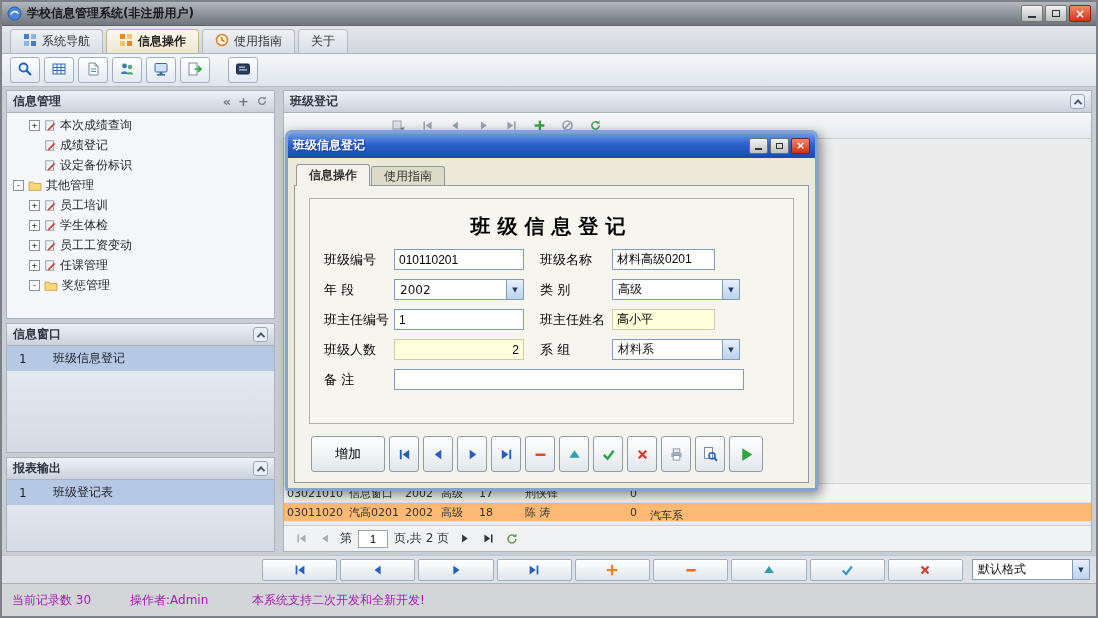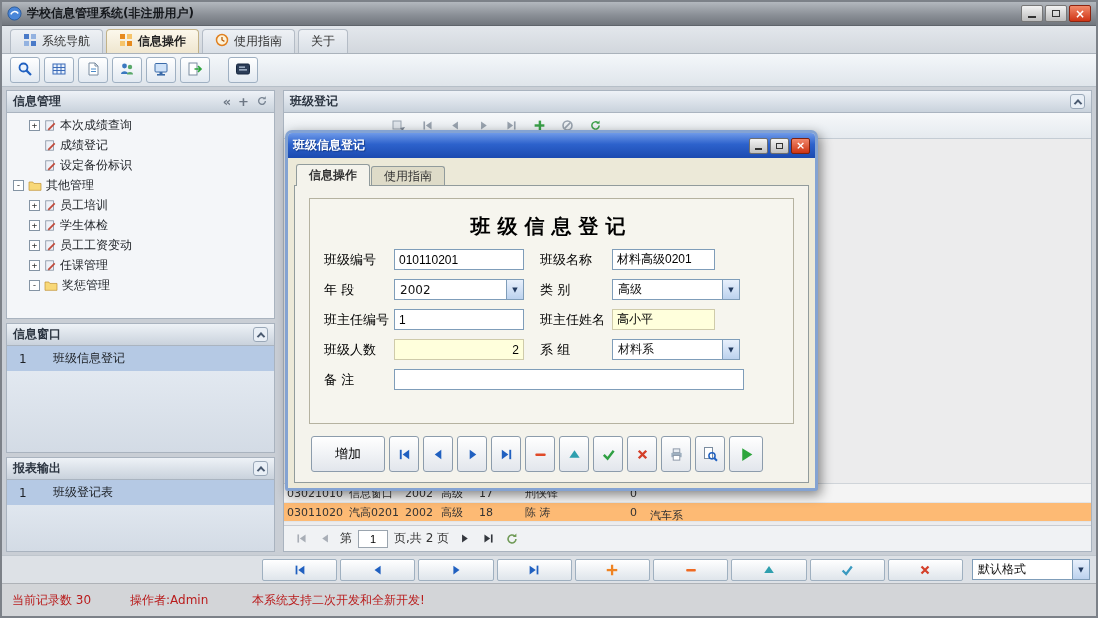--- a/index.html
+++ b/index.html
@@ -99,21 +99,21 @@
           background:linear-gradient(#ffffff,#dfe5eb); border:1px solid #9fb0c0; border-radius:2px; }
   .fmt-combo { flex:0 0 118px; height:21px; margin-left:6px; background:#fff; border:1px solid #7f9db9;
                display:flex; align-items:center; position:relative; }
   .combo-text { padding-left:5px; flex:1; color:#111; }
   .combo-btn { width:17px; height:100%; border-left:1px solid #7f9db9;
                background:linear-gradient(#e8f0fc,#bcd2ee); display:flex; align-items:center;
                justify-content:center; font-size:7px; color:#223a60; }
 
   
   .statusbar { height:33px; flex:0 0 33px; background:#d3d5d8; border-top:1px solid #aeb2b7;
-               display:flex; align-items:center; color:#b91c1c; padding:0 10px; }
+               display:flex; align-items:center; color:#a21caf; padding:0 10px; }
   .statusbar .s1 { width:118px; } .statusbar .s2 { width:122px; }
 
   
   .dialog { position:absolute; left:283px; top:128px; width:533px; height:361px; z-index:50;
             border:3px solid #84a3d2; border-radius:7px 7px 3px 3px; background:#ece9d8;
             box-shadow:3px 4px 12px rgba(0,0,0,.45); display:flex; flex-direction:column; }
   .dlg-tb { height:25px; flex:0 0 25px; border-radius:4px 4px 0 0;
             background:linear-gradient(#6f9ae8,#2d62cc 45%,#1b4ab0);
             display:flex; align-items:center; padding:0 5px; }
   .dlg-title { color:#fff; font-weight:bold; text-shadow:1px 1px 1px #143a8a; }

